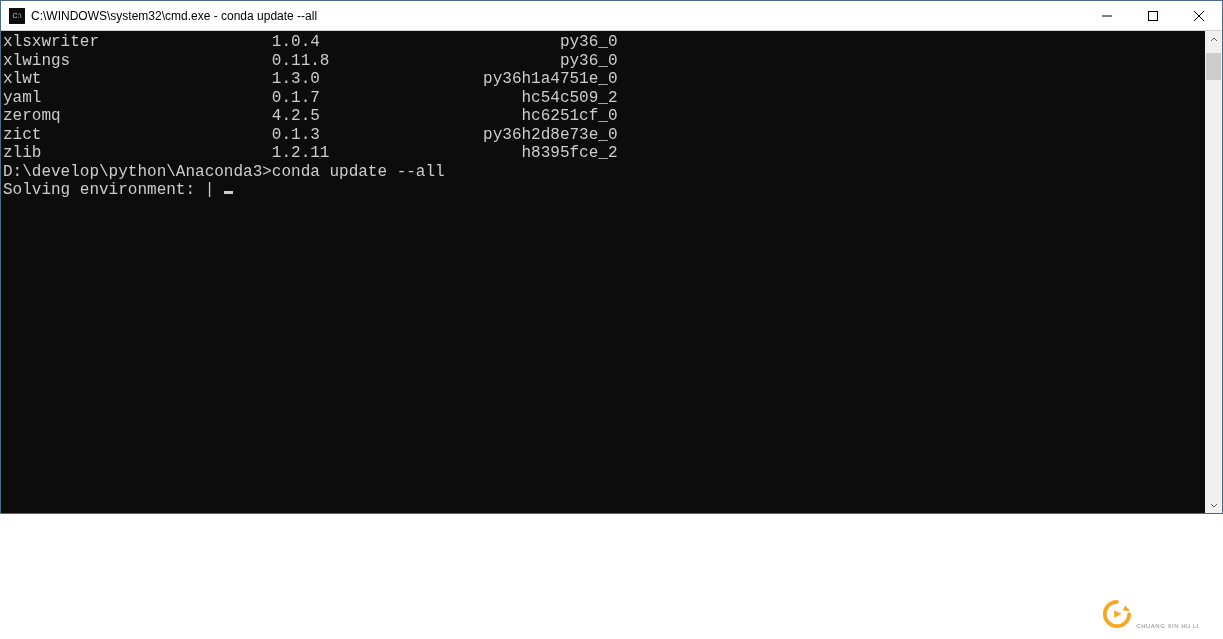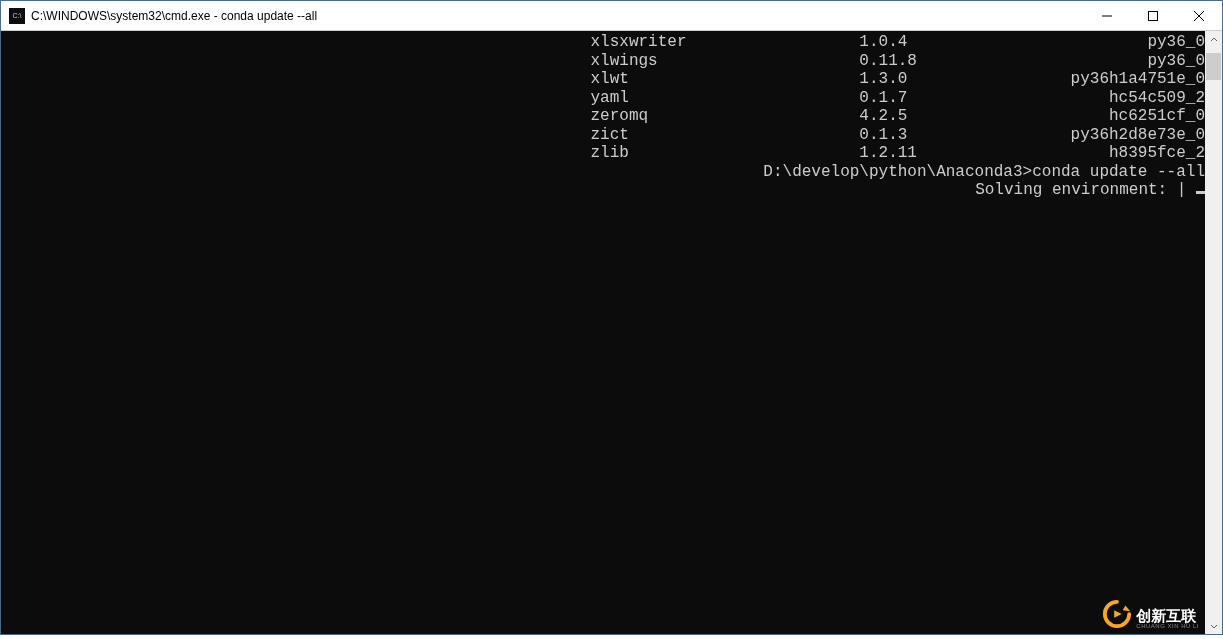--- a/index.html
+++ b/index.html
@@ -10,21 +10,21 @@
     body {
       width: 1223px;
       height: 639px;
       background: #ffffff;
       font-family: "Segoe UI", Tahoma, sans-serif;
       overflow: hidden;
       position: relative;
     }
     .window {
       width: 1223px;
-      height: 635px;
+      height: 514px;
       border: 1px solid #4a6a8a;
       display: flex;
       flex-direction: column;
       background: #ffffff;
     }
     .titlebar {
       height: 30px;
       background: #ffffff;
       display: flex;
       align-items: center;
@@ -80,21 +80,20 @@
       font-size: 16px;
       line-height: 18.5px;
       white-space: pre;
       padding: 2px 0 0 2px;
       letter-spacing: 0px;
       position: relative;
       overflow: hidden;
     }
     .terminal-line {
       white-space: pre;
-      text-align: right;
     }
     .scrollbar-vert {
       width: 17px;
       background: #f0f0f0;
       display: flex;
       flex-direction: column;
     }
     .scroll-arrow {
       height: 17px;
       display: flex;

